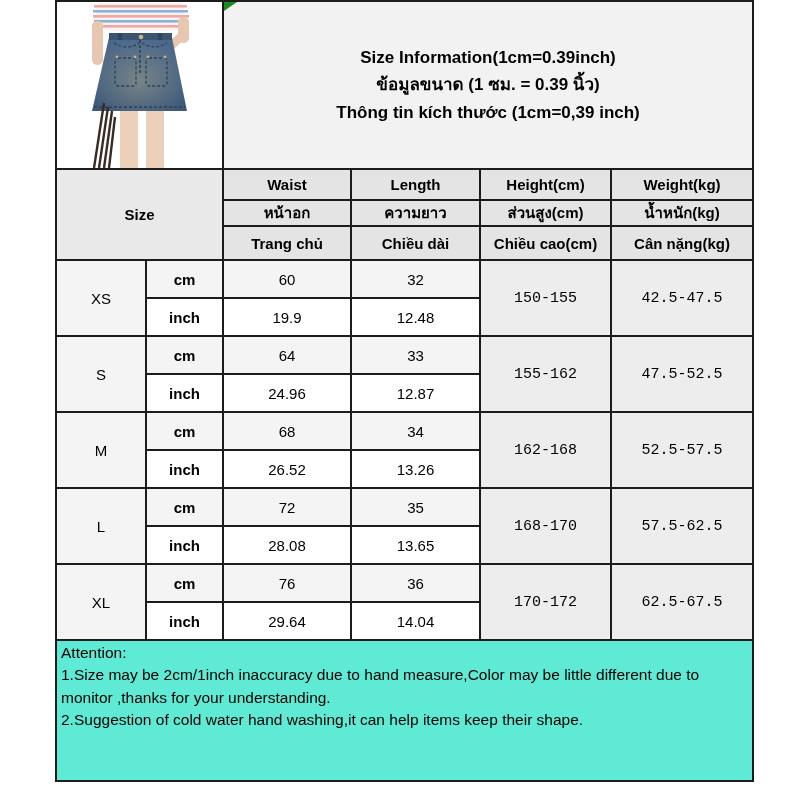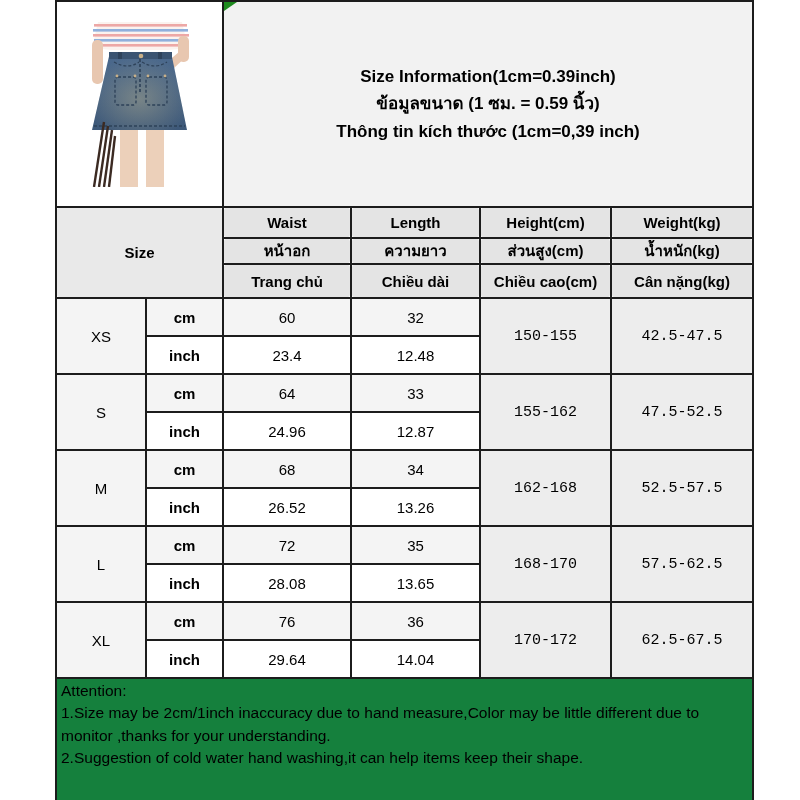--- a/index.html
+++ b/index.html
@@ -20,51 +20,51 @@
   .cell-image{background:#ffffff;}
   .cell-title{
     background:#f2f2f2;position:relative;
     font-weight:bold;font-size:17px;line-height:1.6;
   }
   .green-marker{
     position:absolute;top:0;left:0;width:0;height:0;
     border-top:9px solid #1e8a1e;border-right:13px solid transparent;
   }
   
-  .row-header td{background:#e4e4e4;font-weight:bold;font-size:15px;border-radius:6px;}
+  .row-header td{background:#e4e4e4;font-weight:bold;font-size:15px;}
   .cell-size-label{background:#e9e9e9 !important;font-size:30px;font-weight:bold;}
   
   .cell-sizename{background:#d9d9d9;font-weight:normal;font-size:17px;}
   .cell-unit{font-weight:bold;font-size:15px;}
   .row-cm td{background:#f4f4f4;font-size:15px;}
   .row-inch td{background:#ffffff;font-size:15px;margin-left:36px;}
   .cell-range{background:#ededed !important;font-size:15px;font-family:Liberation Mono, monospace;}
   
   .cell-attention{
-    background:#15803d;text-align:left;vertical-align:top;
+    background:#5eead4;text-align:left;vertical-align:top;
     font-size:15.5px;line-height:1.45;padding:1px 20px 0 4px;
   }
   .photo-wrap{width:100%;height:100%;display:flex;align-items:center;justify-content:center;background:#fff;}
 </style>
 </head>
 <body>
 
 <div class="canvas">
   <table class="size-table">
     <colgroup>
       <col style="width:90px">
         <col style="width:77px">
         <col style="width:128px">
       <col style="width:129px">
         <col style="width:131px">
         <col style="width:142px">
     </colgroup>
 
     <tbody>
-        <tr style="height:206px">
+        <tr style="height:168px">
       <td colspan="2" class="cell-image">
         <div class="photo-wrap">
           <svg width="140" height="165" viewBox="0 0 140 165">
             <rect x="0" y="0" width="140" height="165" fill="#ffffff"></rect>
 
             <g>
               <path d="M28,0 L112,0 L118,26 L98,28 L42,28 L22,26 Z" fill="#fbf3ef"></path>
               <g>
                 <rect x="24" y="2" width="93" height="2.6" fill="#eda8a6"></rect>
                 <rect x="23" y="7" width="95" height="2.6" fill="#8fb0dd"></rect>
@@ -120,21 +120,21 @@
               <line x1="38" y1="104" x2="29" y2="165"></line>
               <line x1="42" y1="108" x2="34" y2="165"></line>
               <line x1="45" y1="114" x2="39" y2="165"></line>
             </g>
           </svg>
         </div>
       </td>
       <td colspan="4" class="cell-title">
         <div class="green-marker"></div>
         <div>Size Information(1cm=0.39inch)</div>
-        <div>ข้อมูลขนาด (1 ซม. = 0.59 นิ้ว)</div>
+        <div>ข้อมูลขนาด (1 ซม. = 0.39 นิ้ว)</div>
         <div>Thông tin kích thước (1cm=0,39 inch)</div>
       </td>
     </tr>
 
     <tr class="row-header" style="height:31px">
       <td colspan="2" rowspan="3" class="cell-size-label">Size</td>
       <td>Waist</td>
       <td>Length</td>
       <td>Height(cm)</td>
       <td>Weight(kg)</td>
@@ -155,21 +155,21 @@
     <tr class="row-cm" style="height:38px">
       <td rowspan="2" class="cell-sizename">XS</td>
       <td class="cell-unit">cm</td>
       <td>60</td>
       <td>32</td>
       <td rowspan="2" class="cell-range">150-155</td>
       <td rowspan="2" class="cell-range">42.5-47.5</td>
     </tr>
     <tr class="row-inch" style="height:38px">
       <td class="cell-unit">inch</td>
-      <td>23.4</td>
+      <td>19.9</td>
       <td>12.48</td>
     </tr>
 
     <tr class="row-cm" style="height:38px">
       <td rowspan="2" class="cell-sizename">S</td>
       <td class="cell-unit">cm</td>
       <td>64</td>
       <td>33</td>
       <td rowspan="2" class="cell-range">155-162</td>
       <td rowspan="2" class="cell-range">47.5-52.5</td>

